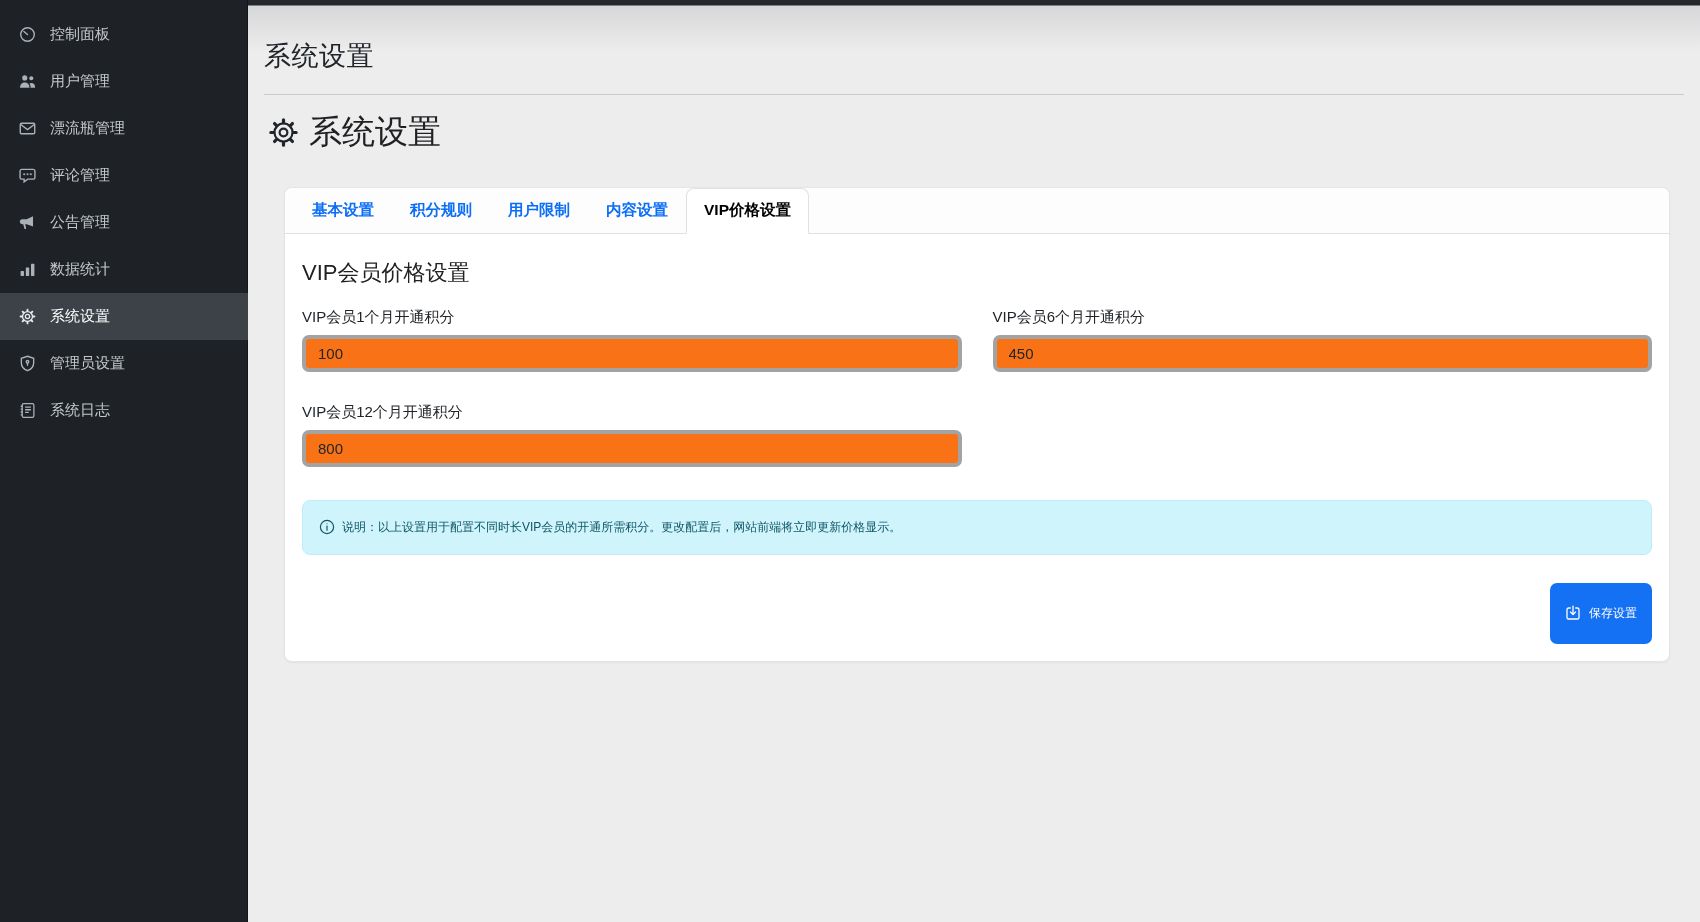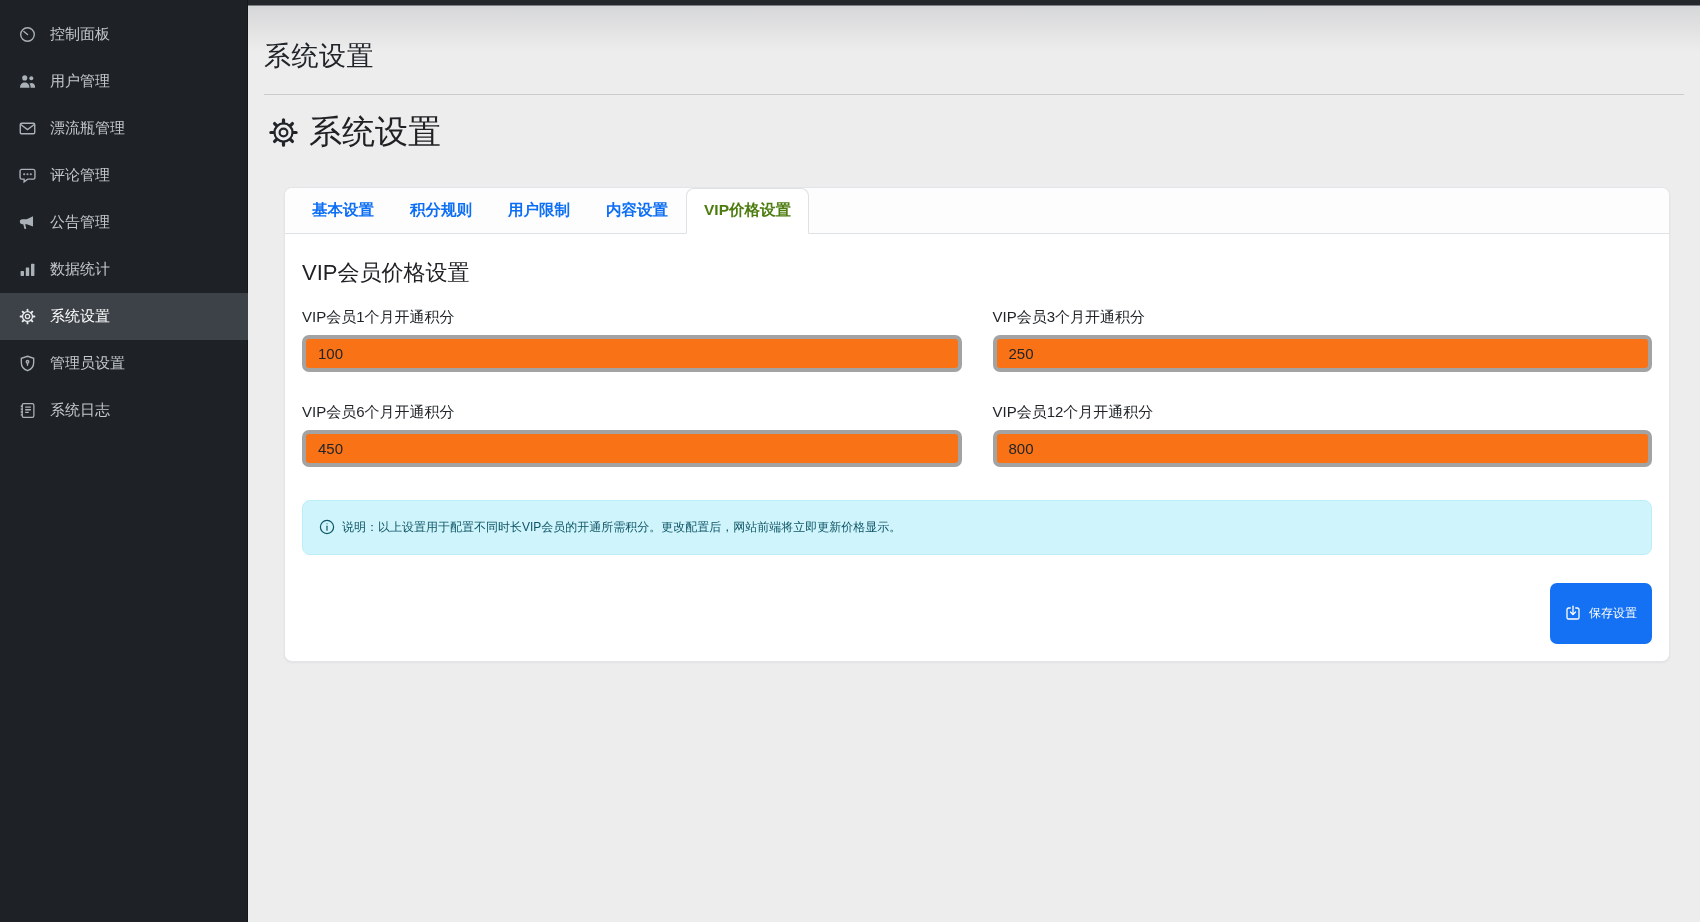--- a/index.html
+++ b/index.html
@@ -66,21 +66,21 @@
   .tab {
     background:transparent; border:1px solid transparent;
     font-family:inherit;
     font-size:15.5px; font-weight:bold; color:#0b6ef5;
     padding:0 17px; cursor:pointer;
     display:flex; align-items:center;
     border-radius:8px 8px 0 0;
     margin-bottom:-1px;
   }
   .tab.active {
-    background:#ffffff; color:#4d7c0f;
+    background:#ffffff; color:#000000;
     border-color:#dee2e6 #dee2e6 #ffffff #dee2e6;
     text-align:right;
   }
 
   .tab-content { padding:17px 17px 17px 17px; }
   .section-title { font-size:22px; font-weight:400; color:#212125; margin:7px 0 20px 0; }
 
   .form-grid {
     display:grid; grid-template-columns:1fr 1fr;
     column-gap:22px; row-gap:19px;gap:31px;
@@ -250,24 +250,20 @@
         <button class="tab active">VIP价格设置</button>
       </div>
 
       <div class="tab-content">
         <h2 class="section-title">VIP会员价格设置</h2>
 
         <div class="form-grid">
           <div class="field">
             <div class="flabel">VIP会员1个月开通积分</div>
             <input type="text" value="100" style="">
-          </div>
-          <div class="field">
-            <div class="flabel">VIP会员3个月开通积分</div>
-            <input type="text" value="250" style="">
           </div>
           <div class="field">
             <div class="flabel">VIP会员6个月开通积分</div>
             <input type="text" value="450" style="">
           </div>
           <div class="field">
             <div class="flabel">VIP会员12个月开通积分</div>
             <input type="text" value="800" style="">
           </div>
         </div>

